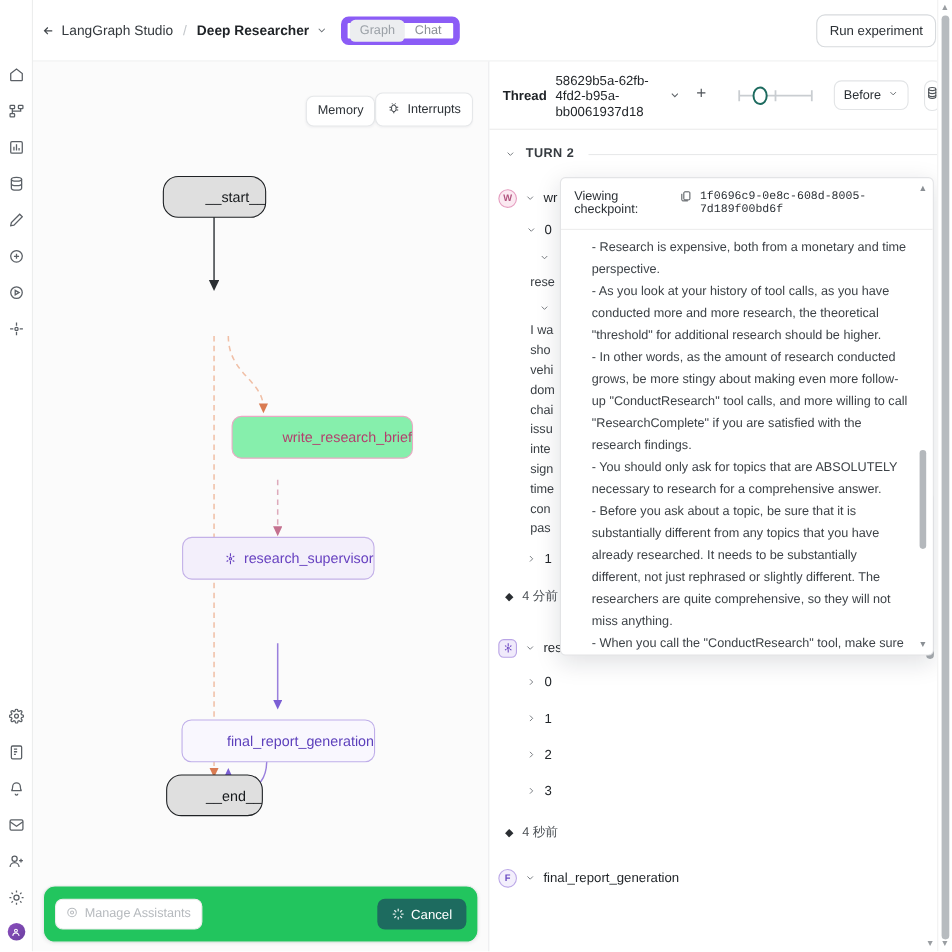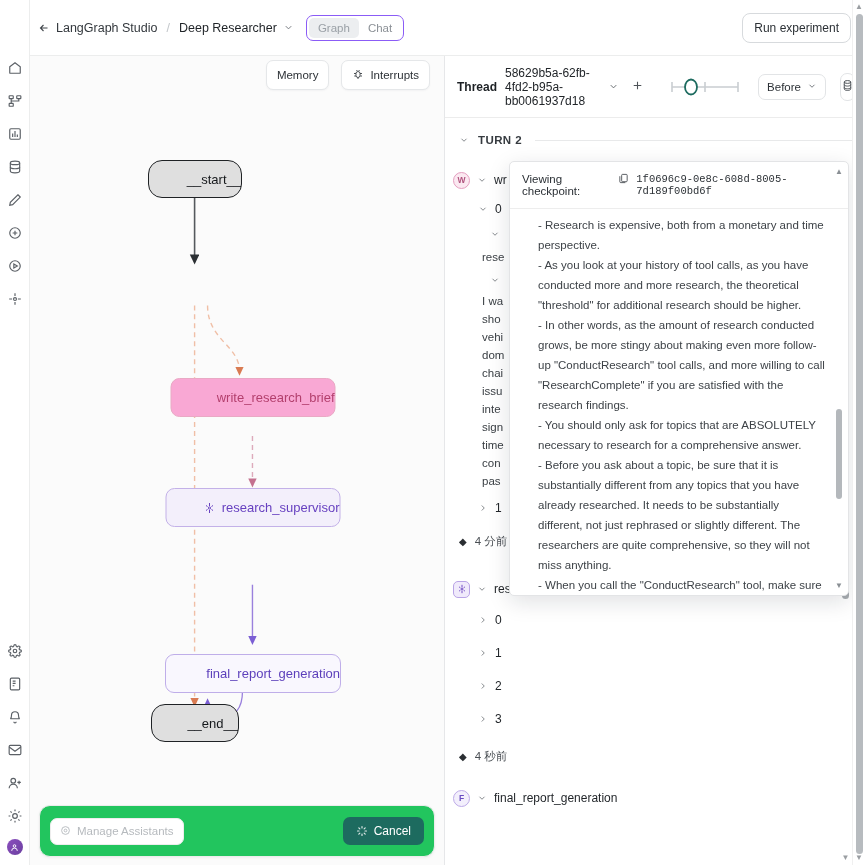--- a/index.html
+++ b/index.html
@@ -52,26 +52,26 @@
     position: relative;
   }
   .back-arrow {
     color:#41464b; font-size:13px; margin-right:6px; cursor:pointer;
     display:flex;align-items:center;
   }
   .crumb {
     font-size:12.5px; color:#33383d; cursor:pointer; white-space:nowrap;
   }
   .crumb-sep { color:#c3c7cb; font-size:12.5px; margin:0 9px; }
-  .crumb-strong { font-size:12.5px; color:#1f2327; font-weight:400; cursor:pointer; white-space:nowrap;}
+  .crumb-strong { font-size:12.5px; color:#1f2327; font-weight:700; cursor:pointer; white-space:nowrap;}
   .chev { margin-left:6px; color:#6d7277; display:inline-flex; cursor:pointer;}
   .segmented {
     margin-left:12px;
     display:flex; align-items:center;
-    border:1px solid #8b5cf6; border-radius:7px;
+    border:6px solid #8b5cf6; border-radius:7px;
     background:#fff; padding:2px; height:26px;
   }
   .seg {
     font-size:11.5px; color:#8b9096; padding:2px 9px; border-radius:5px; cursor:pointer; line-height:16px;
   }
   .seg.active { background:#eceef0; color:#9aa0a6; }
   .topbar-right { margin-left:auto; display:flex; align-items:center; }
   .btn-outline {
     border:1px solid #d7dadd; border-radius:8px;
     font-size:12px; color:#2c3136; background:#fff;
@@ -83,22 +83,22 @@
 
   
   .graph-pane {
     width: 415px; flex: 0 0 415px;
     position: relative;
     background: #fbfbfb;
     border-right: 1px solid #e6e7e9;
     overflow: hidden;
   }
   .graph-float {
-    position:absolute; top:4px; right:14px;
-    display:flex; gap:12px; z-index:4;
+    position:absolute; top:28px; right:14px;
+    display:flex; gap:0; z-index:4;align-items:flex-end;
   }
   .pill {
     background:#fff; border:1px solid #e5e7e9; border-radius:7px;
     font-size:11.5px; color:#2d3237; padding:7px 10px;
     display:flex; align-items:center; gap:6px; cursor:pointer;
     box-shadow:0 1px 2px rgba(16,24,40,.04);
     white-space:nowrap;
   }
   .graph-canvas { position:absolute; inset:0; }
   .node {
@@ -109,21 +109,21 @@
     z-index:2;
   }
   .node.terminal {
     background:#dfdfdf; border:1.6px solid #1f2225; color:#15181b;
     border-radius:14px; font-weight:400;
   }
   .node.clarify {
     background:#fbeae2; border:1px solid #e8b79b; color:#a4523a;
   }
   .node.brief {
-    background:#f9a8d4; border:1px solid #e9a9c4; color:#b33f6d;
+    background:#86efac; border:1px solid #e9a9c4; color:#b33f6d;margin-left:40px;
   }
   .node.supervisor {
     background:#f3effb; border:1px solid #c3b1e8; color:#6741c0;
   }
   .node.report {
     background:#f9f7fe; border:1px solid #bfaee9; color:#5c3fbb;
   }
   .sv-icon { display:inline-flex; color:#6741c0; }
 
   

